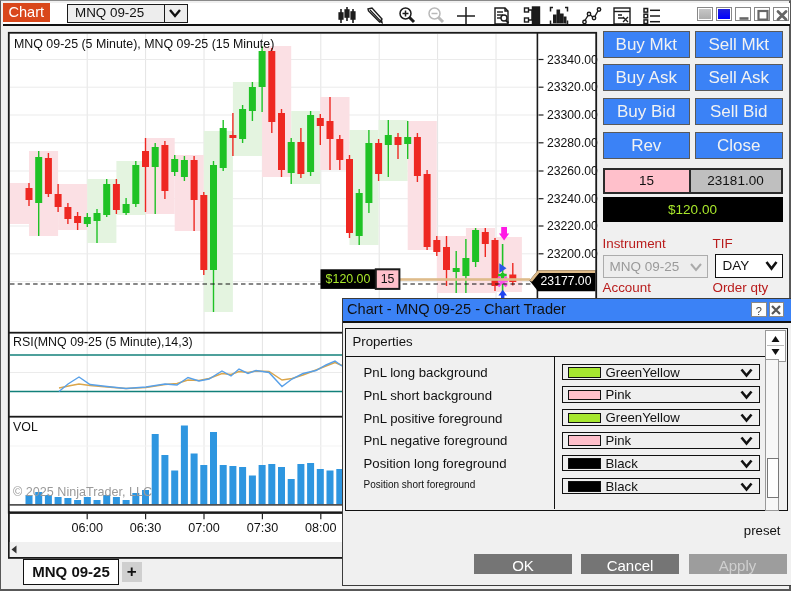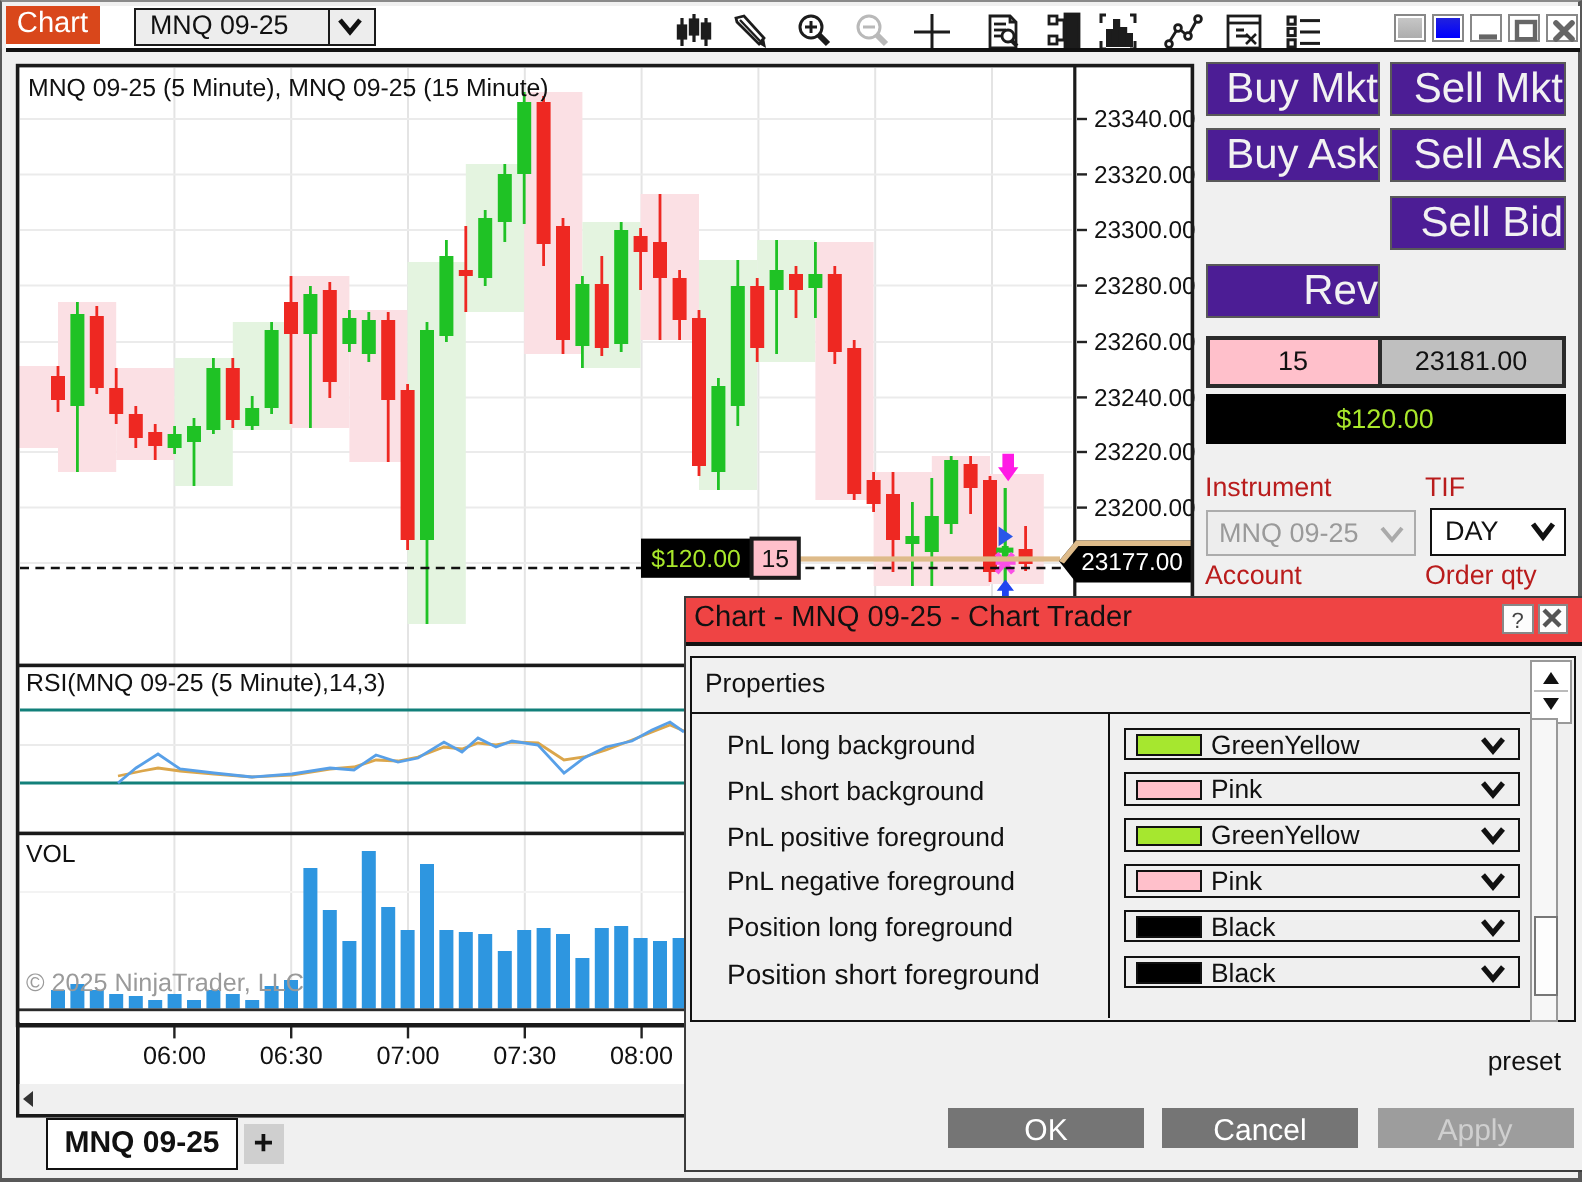--- a/index.html
+++ b/index.html
@@ -1,21 +1,21 @@
 <!DOCTYPE html>
 <html><head><meta charset="utf-8"><style>
 * { margin:0; padding:0; }
 body { width:791px; height:591px; overflow:hidden; font-family:"Liberation Sans",sans-serif; color:#111; }
 #win { position:absolute; left:0; top:0; width:791px; height:591px; background:#f0f0f0; border-left:1.5px solid #585858;border-right:2px solid #585858;border-bottom:2px solid #585858;border-top:1px solid #8a8a8a; box-sizing:border-box; }
 #toolbar { position:absolute; left:2px; top:2px; width:787px; height:21px; background:#fff; }
 #tbline { position:absolute; left:2px; top:22.5px; width:787px; height:2px; background:#111; }
 .dd { position:absolute; top:1px; height:18.5px; background:#ededed; border:1.6px solid #1a1a1a; box-sizing:border-box; font-size:13.4px; line-height:15px; padding-left:7px; }
 .dda { position:absolute; right:0; top:0; width:22px; height:100%; border-left:1.6px solid #1a1a1a; }
 .wb { position:absolute; top:3.5px; width:16px; height:14.5px; background:#fff; border:1.4px solid #888; box-sizing:border-box; }
-.tb { position:absolute; width:87.5px; height:27px; background:#4c1d95; border:1px solid #595959; box-sizing:border-box; color:#f2f2f2; font-size:21px; text-align:right; line-height:25px; }
+.tb { position:absolute; width:87.5px; height:27px; background:#3b82f6; border:1px solid #595959; box-sizing:border-box; color:#f2f2f2; font-size:17px; text-align:center; line-height:25px; }
 .lbl { position:absolute; font-size:13.4px; color:#b91c1c; }
 #dialog { position:absolute; left:341px; top:297px; width:448.5px; height:287.5px; background:#f0f0f0; border:1.2px solid #3c3c3c; border-right:none; box-sizing:border-box; }
 .db { position:absolute; top:2.5px; width:15.5px; height:15.5px; background:#fdfdfd; border:1.2px solid #888; box-sizing:border-box; text-align:center; line-height:13px; }
 .okb { position:absolute; top:255px; width:98px; height:20px; font-size:15px; text-align:center; line-height:24px; }
 </style></head>
 <body>
 <div id="win">
  <div id="toolbar">
   <div style="position:absolute;left:0;top:0;width:46.5px;height:19px;background:#d9471b;color:#fff;font-size:14.6px;text-align:center;line-height:19px">Chart</div>
   <div class="dd" style="left:64px;width:121px">MNQ 09-25<div class="dda"><svg width="20" height="15" style="margin-top:1px">
@@ -384,38 +384,40 @@
       <rect x="7.8" y="31.8" width="587.4" height="479.9" fill="none" stroke="#1a1a1a" stroke-width="1.8"></rect>
       <rect x="7" y="510" width="1.8" height="47" fill="#1a1a1a"></rect>
       <rect x="8.8" y="541" width="587" height="15" fill="#f0f0f0"></rect>
       <path d="M 15.5 544.5 L 15.5 552.5 L 10.5 548.5 Z" fill="#333"></path>
       <rect x="7" y="556" width="589" height="1.8" fill="#1a1a1a"></rect>
     </svg>
  <div class="tb" style="left:601.5px;top:29.5px">Buy Mkt</div>
     <div class="tb" style="left:694px;top:29.5px">Sell Mkt</div>
     <div class="tb" style="left:601.5px;top:63.3px">Buy Ask</div>
     <div class="tb" style="left:694px;top:63.3px">Sell Ask</div>
+    <div class="tb" style="left:601.5px;top:97.1px">Buy Bid</div>
     <div class="tb" style="left:601.5px;top:130.9px">Rev</div>
     <div class="tb" style="left:694px;top:97.1px">Sell Bid</div>
+    <div class="tb" style="left:694px;top:130.9px">Close</div>
     <div style="position:absolute;left:601.5px;top:167.3px;width:88px;height:25.5px;background:#ffc0cb;border:2px solid #2b2b2b;box-sizing:border-box;text-align:center;font-size:13.5px;line-height:22px">15</div>
     <div style="position:absolute;left:689.5px;top:167.3px;width:92px;height:25.5px;background:#bfbfbf;border:2px solid #2b2b2b;border-left:none;box-sizing:border-box;text-align:center;font-size:13.5px;line-height:22px">23181.00</div>
     <div style="position:absolute;left:601.5px;top:195.8px;width:180px;height:25.5px;background:#000;text-align:center;font-size:13.5px;line-height:25px;color:#a9e82b">$120.00</div>
     <div class="lbl" style="left:601.5px;top:235px">Instrument</div>
     <div class="lbl" style="left:711.5px;top:235px">TIF</div>
     <div style="position:absolute;left:601.5px;top:253.5px;width:105px;height:23px;background:#ededed;border:1px solid #acacac;box-sizing:border-box;color:#9a9a9a;font-size:13.5px;line-height:21px;padding-left:6px">MNQ 09-25<svg style="position:absolute;right:5px;top:6px" width="12" height="10">
         <path d="M1 2 L6 8 L11 2" fill="none" stroke="#aaa" stroke-width="2"></path>
       </svg></div>
     <div style="position:absolute;left:713.5px;top:252.5px;width:68px;height:24.5px;background:#fff;border:1.6px solid #111;box-sizing:border-box;color:#111;font-size:13.5px;line-height:21px;padding-left:7px">DAY<svg style="position:absolute;right:4px;top:5px" width="13" height="11">
         <path d="M1.5 2 L6.5 8.5 L11.5 2" fill="none" stroke="#111" stroke-width="2.6"></path>
       </svg></div>
     <div class="lbl" style="left:601.5px;top:279px">Account</div>
     <div class="lbl" style="left:711.5px;top:279px">Order qty</div>
 
 <div id="dialog">
- <div style="position:absolute;left:0;top:0;width:100%;height:21.5px;background:#ef4444;border-bottom:2.2px solid #111">
+ <div style="position:absolute;left:0;top:0;width:100%;height:21.5px;background:#3b82f6;border-bottom:2.2px solid #111">
   <div style="position:absolute;left:4px;top:2px;font-size:14.6px">Chart - MNQ 09-25 - Chart Trader</div>
   <div class="db" style="left:408px"><span style="font-size:11px;color:#444">?</span></div>
   <div class="db" style="left:425.5px"><svg width="10" height="10">
             <path d="M1 1 L9 9 M9 1 L1 9" stroke="#555" stroke-width="2.2"></path>
           </svg></div>
  </div>
  <div style="position:absolute;left:1.5px;top:28.5px;width:441px;height:181.5px;border:1.2px solid #111;background:#f0f0f0">
   <div style="position:absolute;left:7px;top:5px;font-size:13.2px">Properties</div>
   <div style="position:absolute;left:419px;top:1px;width:19px;height:30px;background:#fff;border:1px solid #999">
     <svg width="19" height="29">
@@ -462,21 +464,21 @@
         </svg>
       </div>
       <div style="position:absolute;left:20.5px;top:157.2px;font-size:13.2px">Position long foreground</div>
       <div style="position:absolute;left:218.5px;top:155.7px;width:198px;height:16.8px;background:#efefef;border:1.5px solid #111;box-sizing:border-box">
 <div style="position:absolute;left:5px;top:2.6px;width:31px;height:8.6px;border:1.5px solid #111;background:#000"></div>
 <div style="position:absolute;left:43px;top:0.2px;font-size:13.2px">Black</div>
 <svg style="position:absolute;right:6px;top:3px" width="13" height="10">
           <path d="M1.5 1.5 L6.5 7.5 L11.5 1.5" fill="none" stroke="#111" stroke-width="2.6"></path>
         </svg>
       </div>
-      <div style="position:absolute;left:20.5px;top:180.0px;font-size:14px">Position short foreground</div>
+      <div style="position:absolute;left:20.5px;top:180.0px;font-size:10px">Position short foreground</div>
       <div style="position:absolute;left:218.5px;top:178.5px;width:198px;height:16.8px;background:#efefef;border:1.5px solid #111;box-sizing:border-box">
 <div style="position:absolute;left:5px;top:2.6px;width:31px;height:8.6px;border:1.5px solid #111;background:#000"></div>
 <div style="position:absolute;left:43px;top:0.2px;font-size:13.2px">Black</div>
 <svg style="position:absolute;right:6px;top:3px" width="13" height="10">
           <path d="M1.5 1.5 L6.5 7.5 L11.5 1.5" fill="none" stroke="#111" stroke-width="2.6"></path>
         </svg>
       </div>
  <div style="position:absolute;right:10px;top:224px;font-size:13.2px;">preset</div>
  <div class="okb" style="left:131px;background:#757575;color:#fff">OK</div>
  <div class="okb" style="left:238px;background:#757575;color:#fff">Cancel</div>

